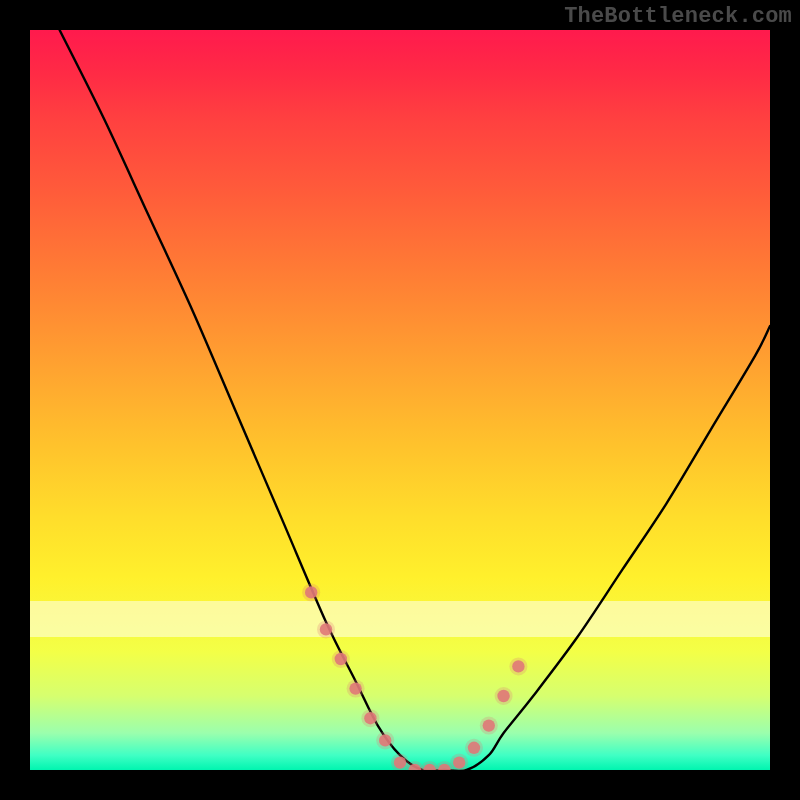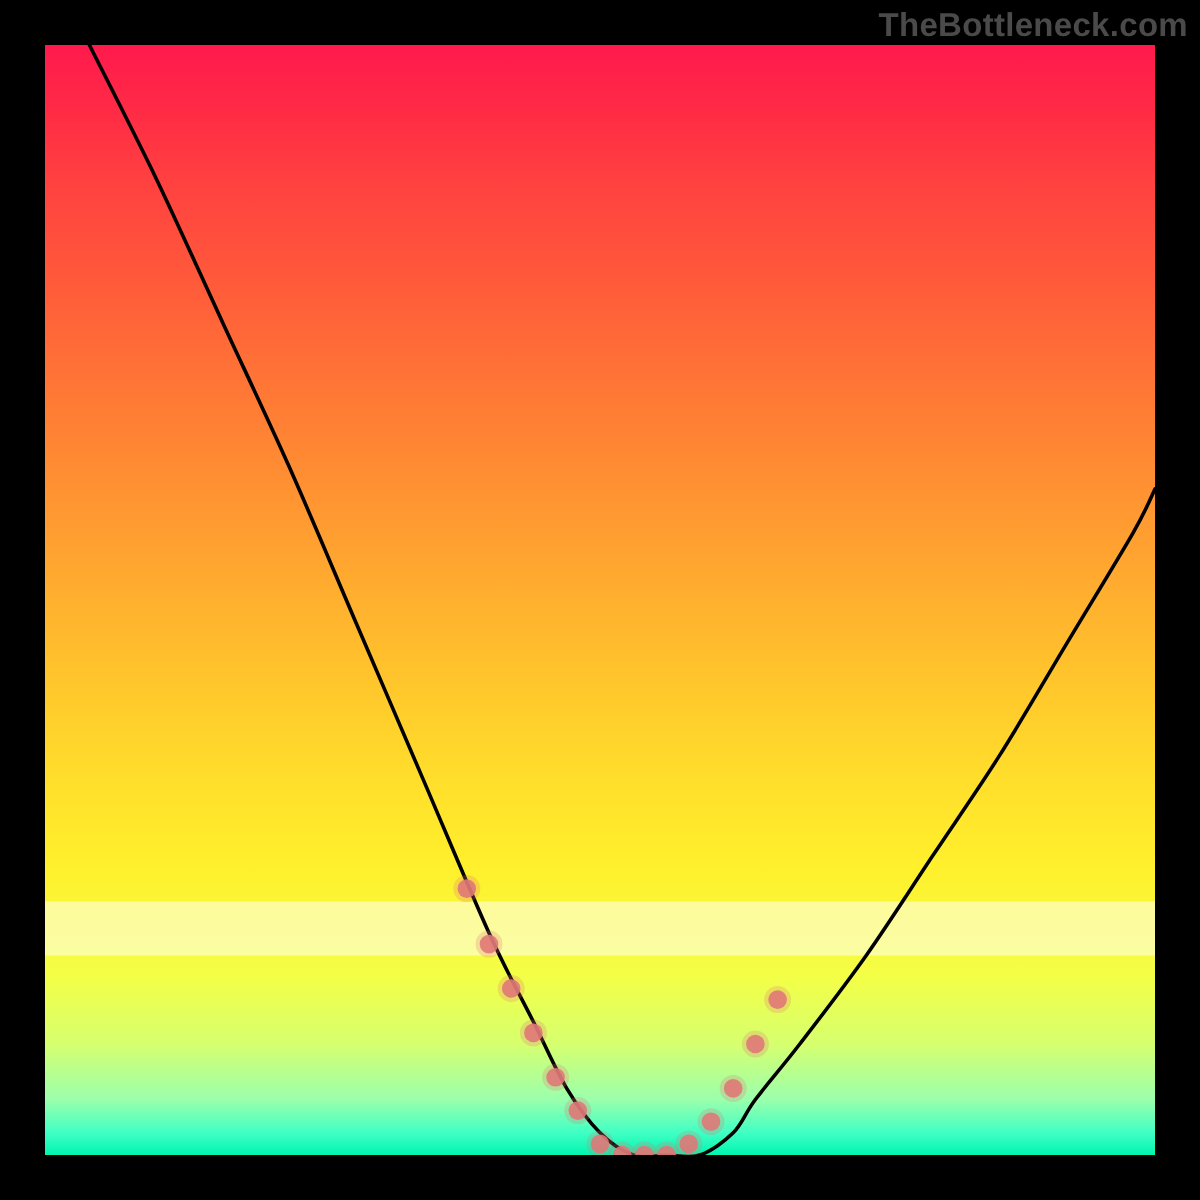--- a/index.html
+++ b/index.html
@@ -11,20 +11,21 @@
     overflow: hidden;
     font-family: Arial, Helvetica, sans-serif;
   }
   .frame {
     position: absolute;
     top: 0;
     left: 0;
     width: 800px;
     height: 800px;
     background: #000;
+    font-family: Liberation Mono, monospace;
   }
   .plot-area {
     position: absolute;
     top: 30px;
     left: 30px;
     width: 740px;
     height: 740px;
     overflow: hidden;
   }
   .bg-gradient {

